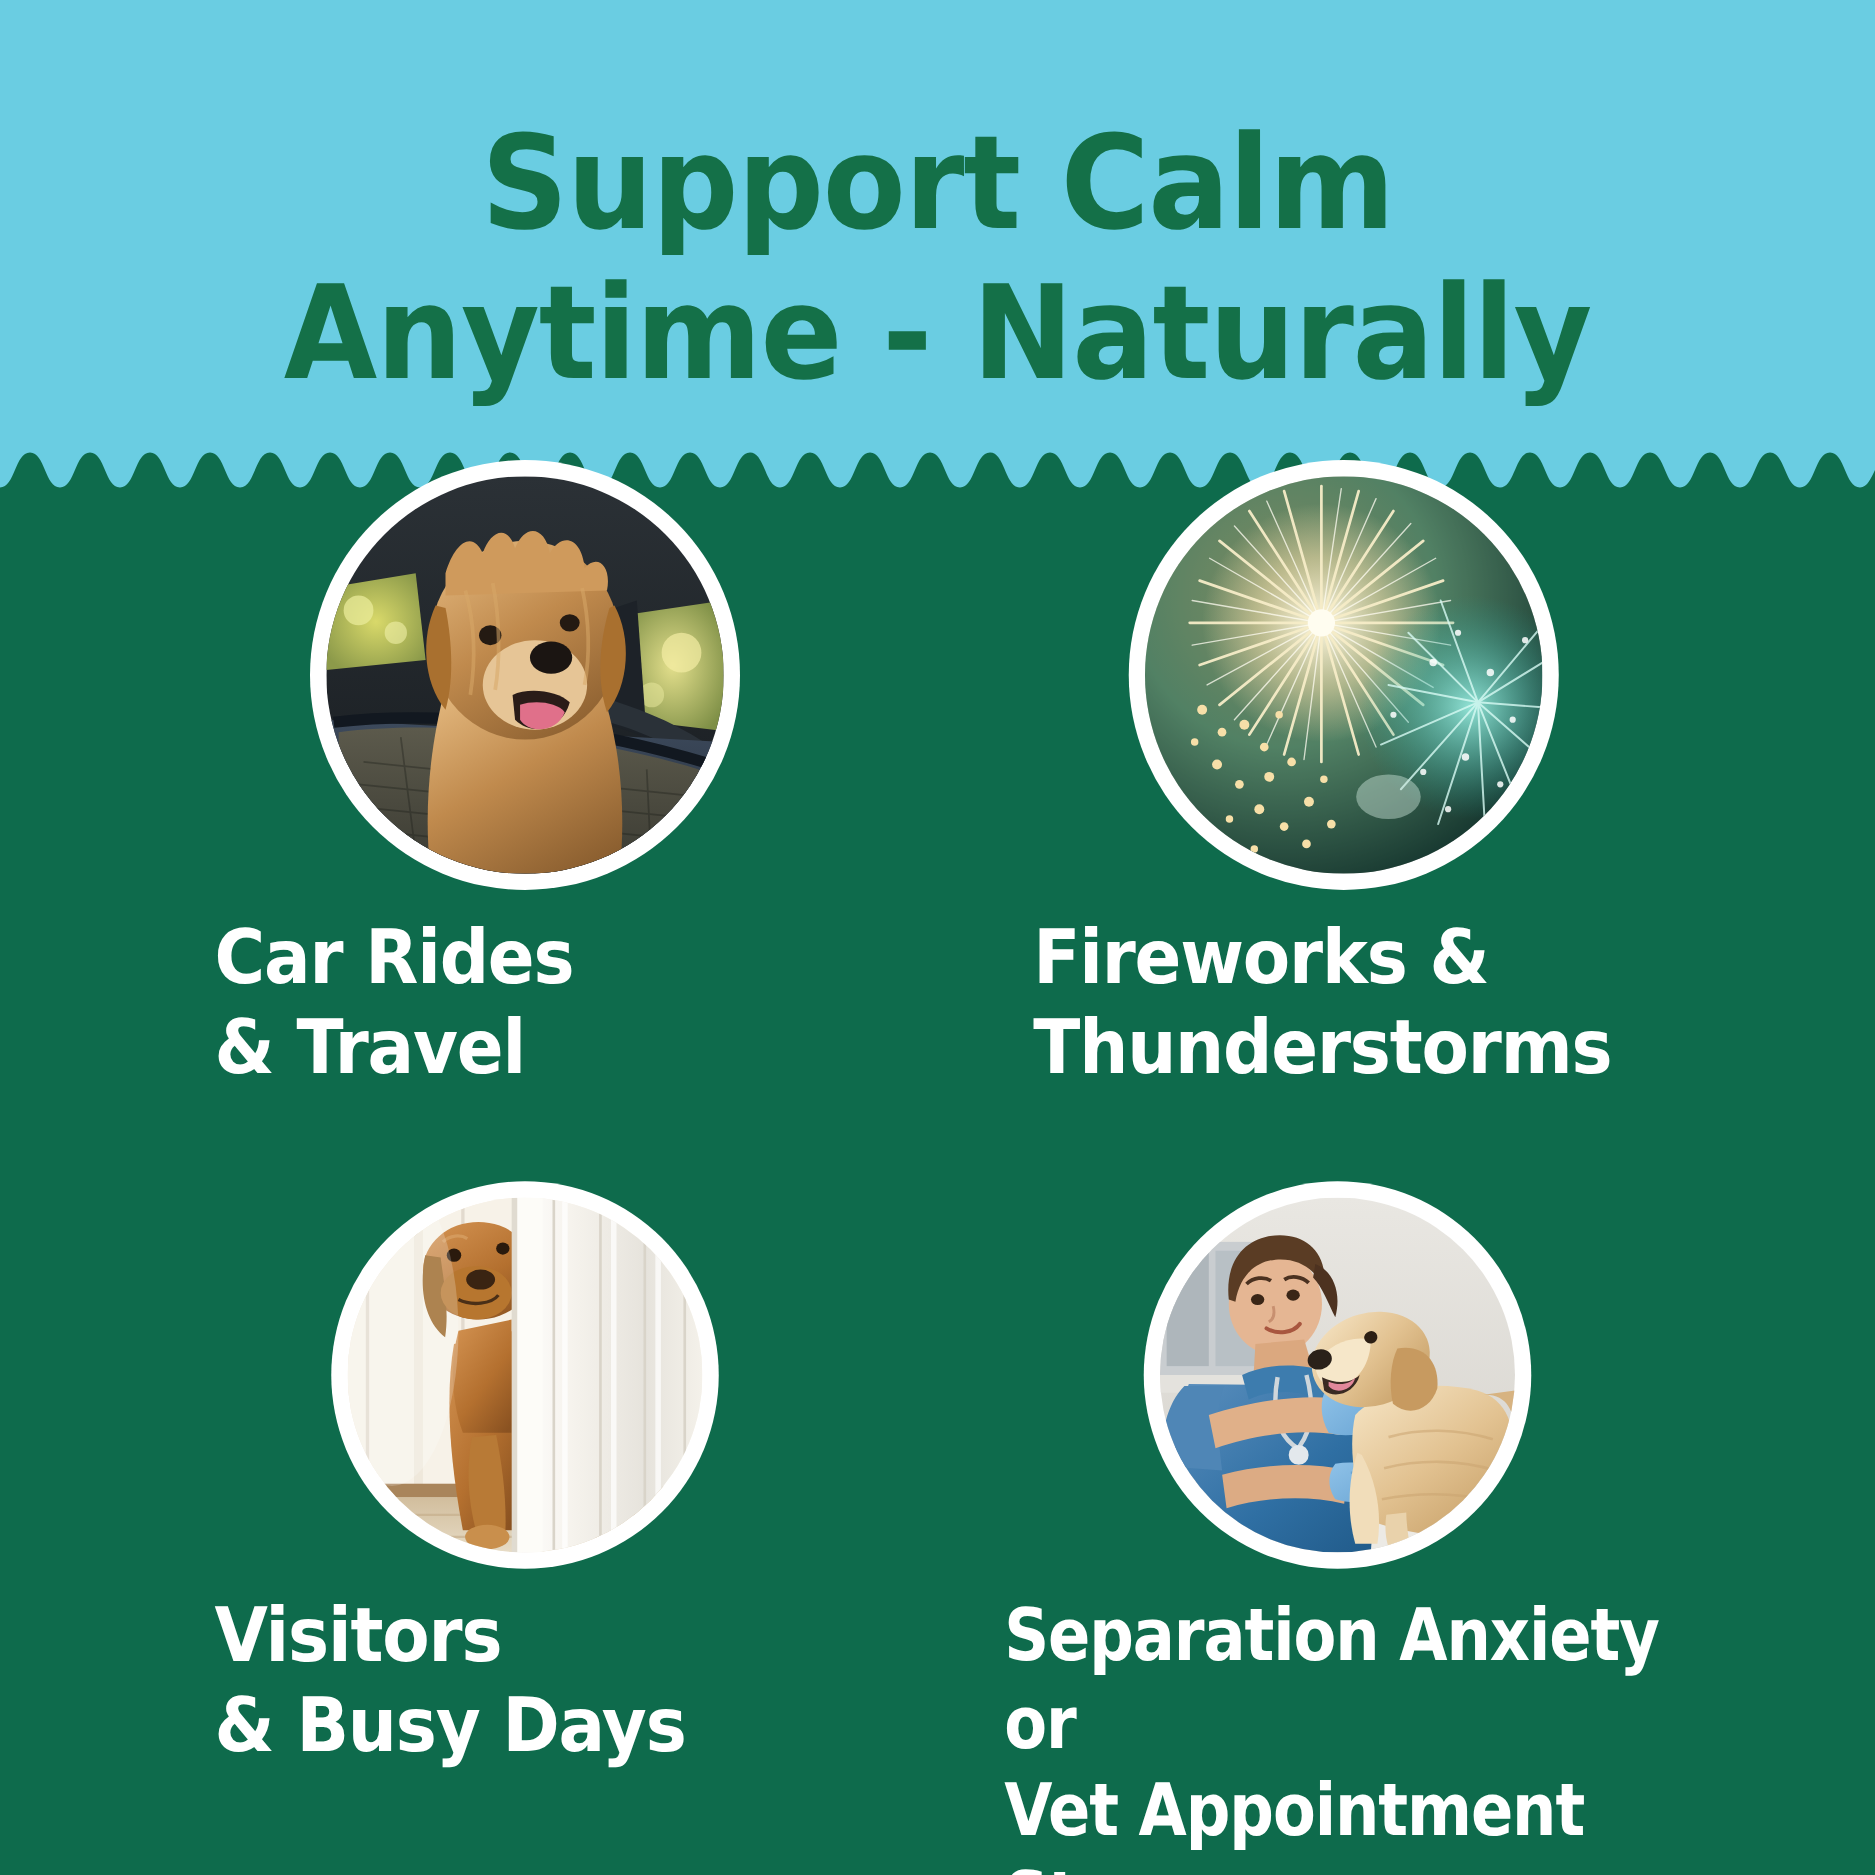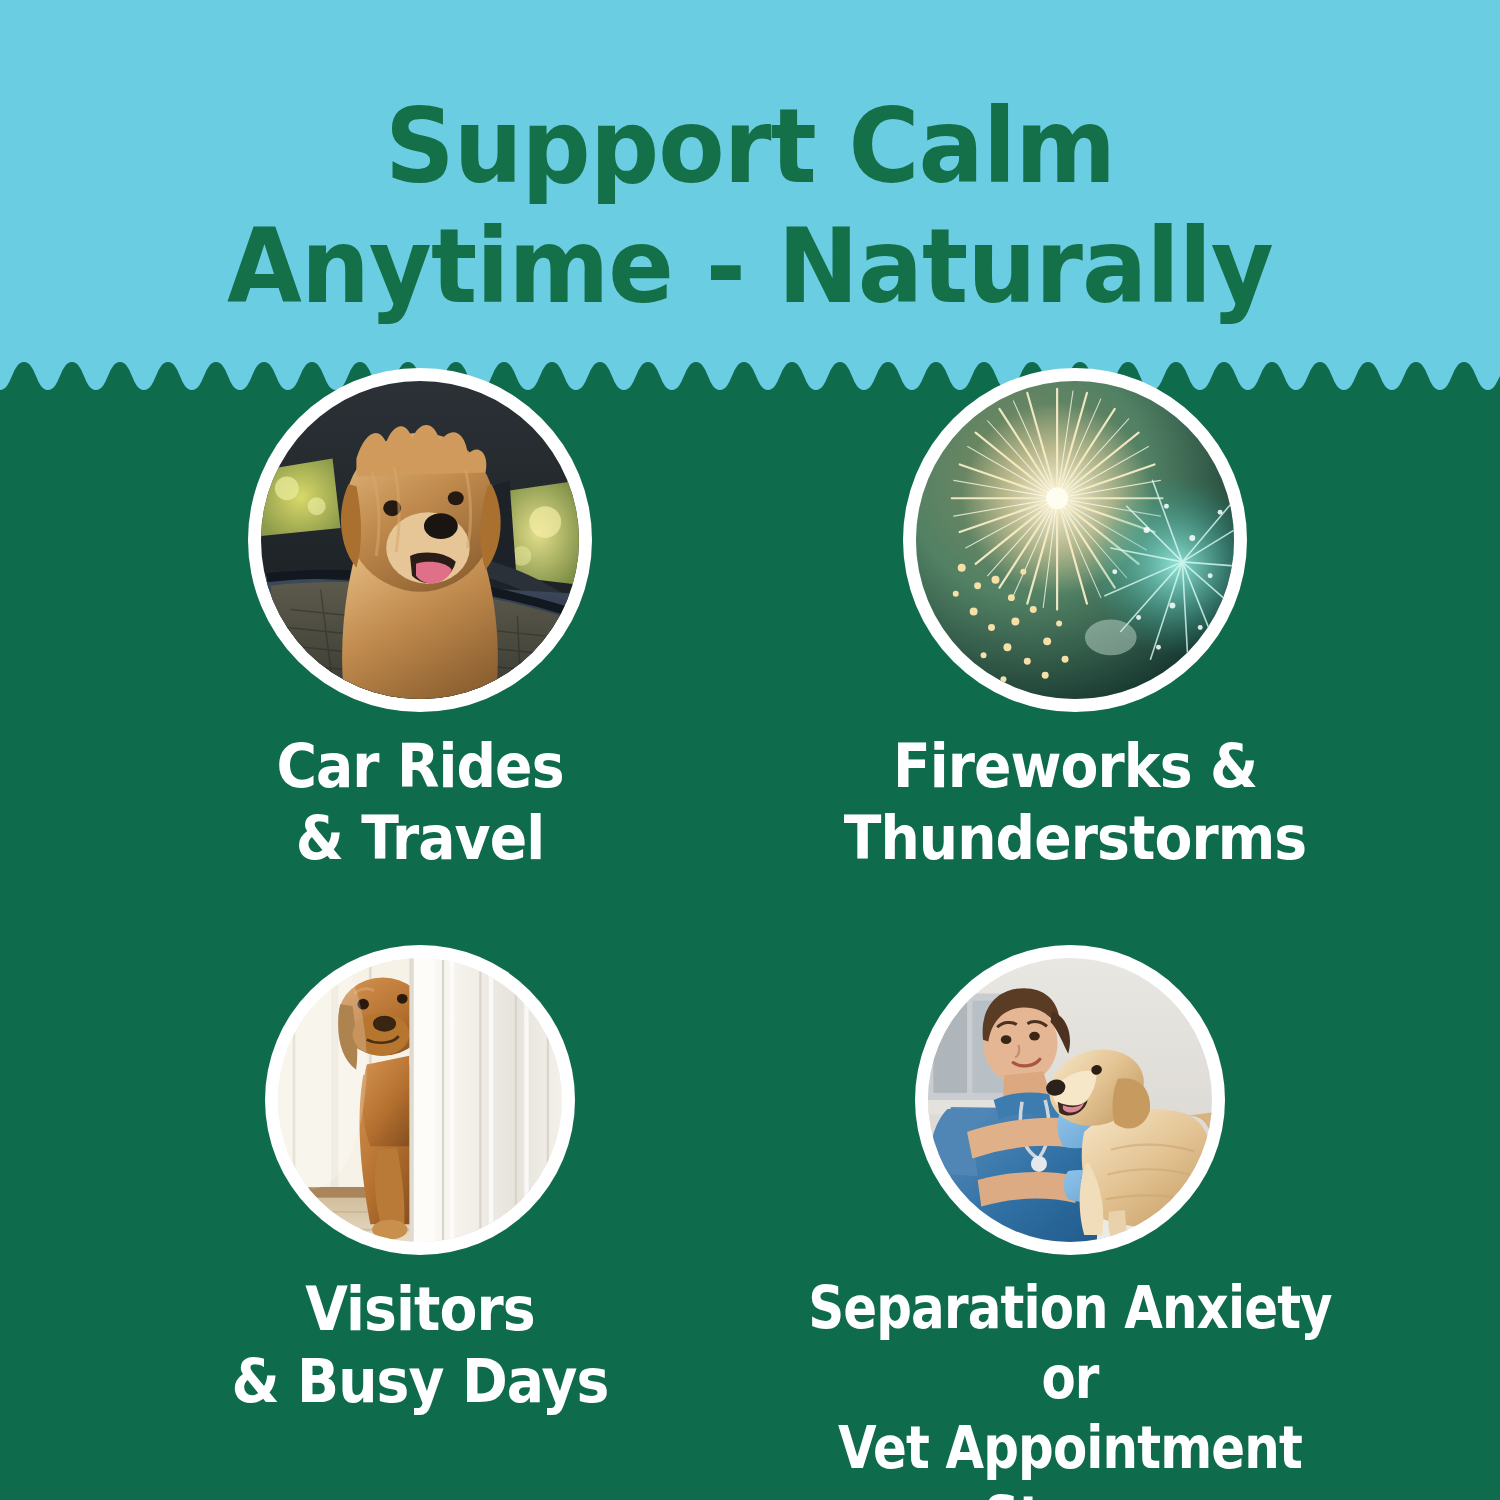--- a/index.html
+++ b/index.html
@@ -72,21 +72,20 @@
   .grid {
     position: absolute;
     left: 0;
     top: 360px;
     width: 1500px;
     height: 1140px;
     z-index: 4;
   }
   .card {
     position: absolute;
-    text-align: center;
   }
   .card-1 { left: 150px;  top: 8px;   width: 540px; }
   .card-2 { left: 805px;  top: 8px;   width: 540px; }
   .card-3 { left: 150px;  top: 585px; width: 540px; }
   .card-4 { left: 760px;  top: 585px; width: 620px; }
 
   .photo-wrap {
     position: relative;
     margin: 0 auto;
     border-radius: 50%;

